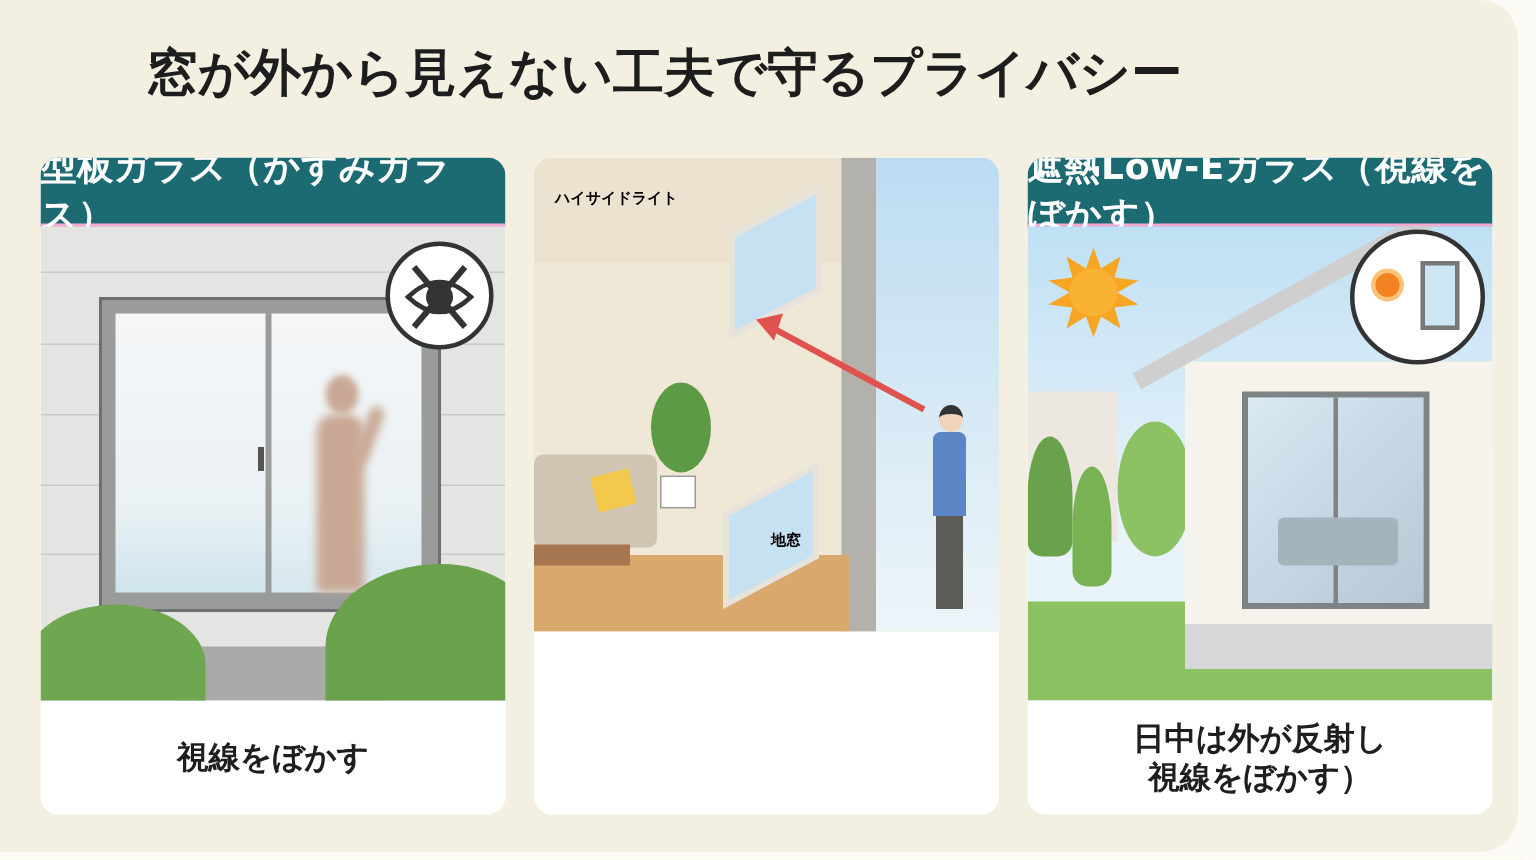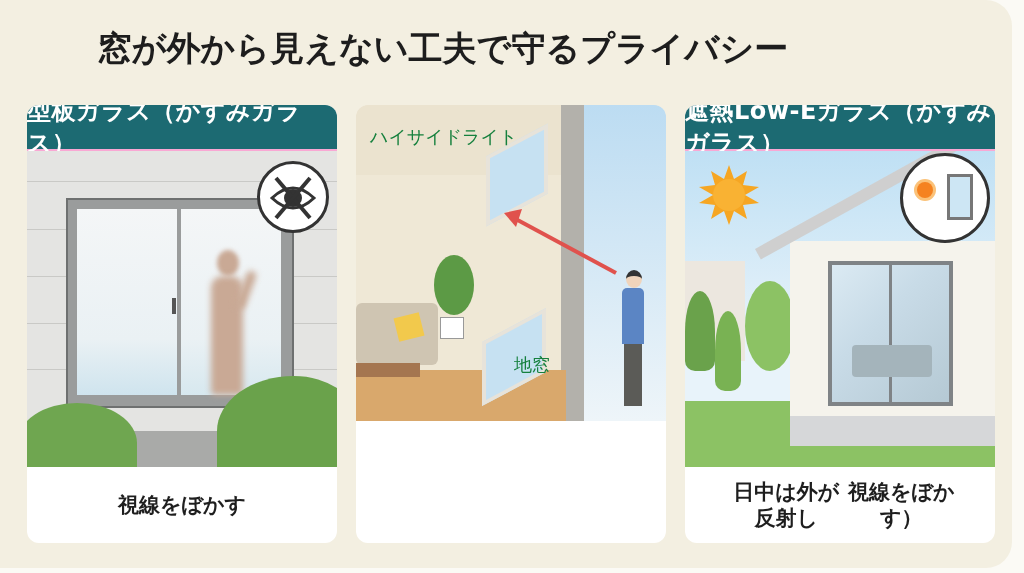--- a/index.html
+++ b/index.html
@@ -22,21 +22,21 @@
     font-size: 24px; display: flex; align-items: center; justify-content: center;
     letter-spacing: 0.5px; border-bottom: 2px solid #f9a8d4;
   }
   .scene { position: relative; height: 316px; overflow: hidden; }
   .card-caption {
     height: 76px; display: flex; align-items: center; justify-content: center;
     text-align: center; font-size: 21px; font-weight: bold; color: #1e1e1e; line-height: 1.25;
     padding: 0 40px;
   }
   .abs { position: absolute; }
-  .label-text { position: absolute; font-weight: normal; color: #15803d; font-size: 18px; }
+  .label-text { position: absolute; font-weight: bold; color: #000000; font-size: 10px; }
 </style>
 </head>
 <body>
 
 <div class="frame"></div>
 
 <div class="title">窓が外から見えない工夫で守るプライバシー</div>
 
 <div class="card" style="left:27px;">
   <div class="card-header">型板ガラス（かすみガラス）</div>
@@ -109,21 +109,21 @@
 
     <div class="abs" style="left:262px;top:165px;width:30px;height:140px;">
       <div class="abs" style="left:8px;top:0;width:16px;height:18px;border-radius:50%;background:#f0d4bb;border-top:6px solid #333;"></div>
       <div class="abs" style="left:4px;top:18px;width:22px;height:56px;background:#5b85c4;border-radius:5px 5px 0 0;"></div>
       <div class="abs" style="left:6px;top:74px;width:18px;height:62px;background:#5b5b57;"></div>
     </div>
   </div>
 </div>
 
 <div class="card" style="left:685px;">
-  <div class="card-header">遮熱Low-Eガラス（かすみガラス）</div>
+  <div class="card-header">遮熱Low-Eガラス（視線をぼかす）</div>
   <div class="scene" style="background:linear-gradient(180deg,#bfe0f4,#e8f3fa 60%);">
 
     <div class="abs" style="left:14px;top:14px;width:60px;height:60px;">
       <svg width="60" height="60" viewBox="0 0 60 60">
         <polygon points="30,0 35,14 48,6 44,20 60,22 46,30 60,38 44,40 48,54 35,46 30,60 25,46 12,54 16,40 0,38 14,30 0,22 16,20 12,6 25,14" fill="#f6a623"></polygon>
         <circle cx="30" cy="30" r="16" fill="#f9b233"></circle>
       </svg>
     </div>
 
     <div class="abs" style="left:0;top:110px;width:60px;height:100px;background:#ece7df;"></div>
@@ -141,17 +141,17 @@
       <div class="abs" style="left:57px;top:0;width:3px;height:137px;background:#7f8386;"></div>
       <div class="abs" style="left:20px;top:80px;width:80px;height:32px;background:#a4b4bb;border-radius:4px;"></div>
     </div>
     <div class="abs" style="left:105px;top:265px;width:220px;height:30px;background:#d6d7d9;"></div>
 
     <div class="abs" style="left:215px;top:2px;width:90px;height:90px;border-radius:50%;background:#fff;border:3px solid #333;">
       <div class="abs" style="left:14px;top:26px;width:16px;height:16px;border-radius:50%;background:#f58220;box-shadow:0 0 0 3px #fbc279;"></div>
       <div class="abs" style="left:44px;top:18px;width:26px;height:46px;background:#cde6f4;border:3px solid #777;"></div>
     </div>
   </div>
-  <div class="card-caption" style="flex-direction:row;">
+  <div class="card-caption" style="flex-direction:column;">
     <span>日中は外が反射し</span>
     <span>視線をぼかす）</span>
   </div>
 </div>
 
 </body></html>

